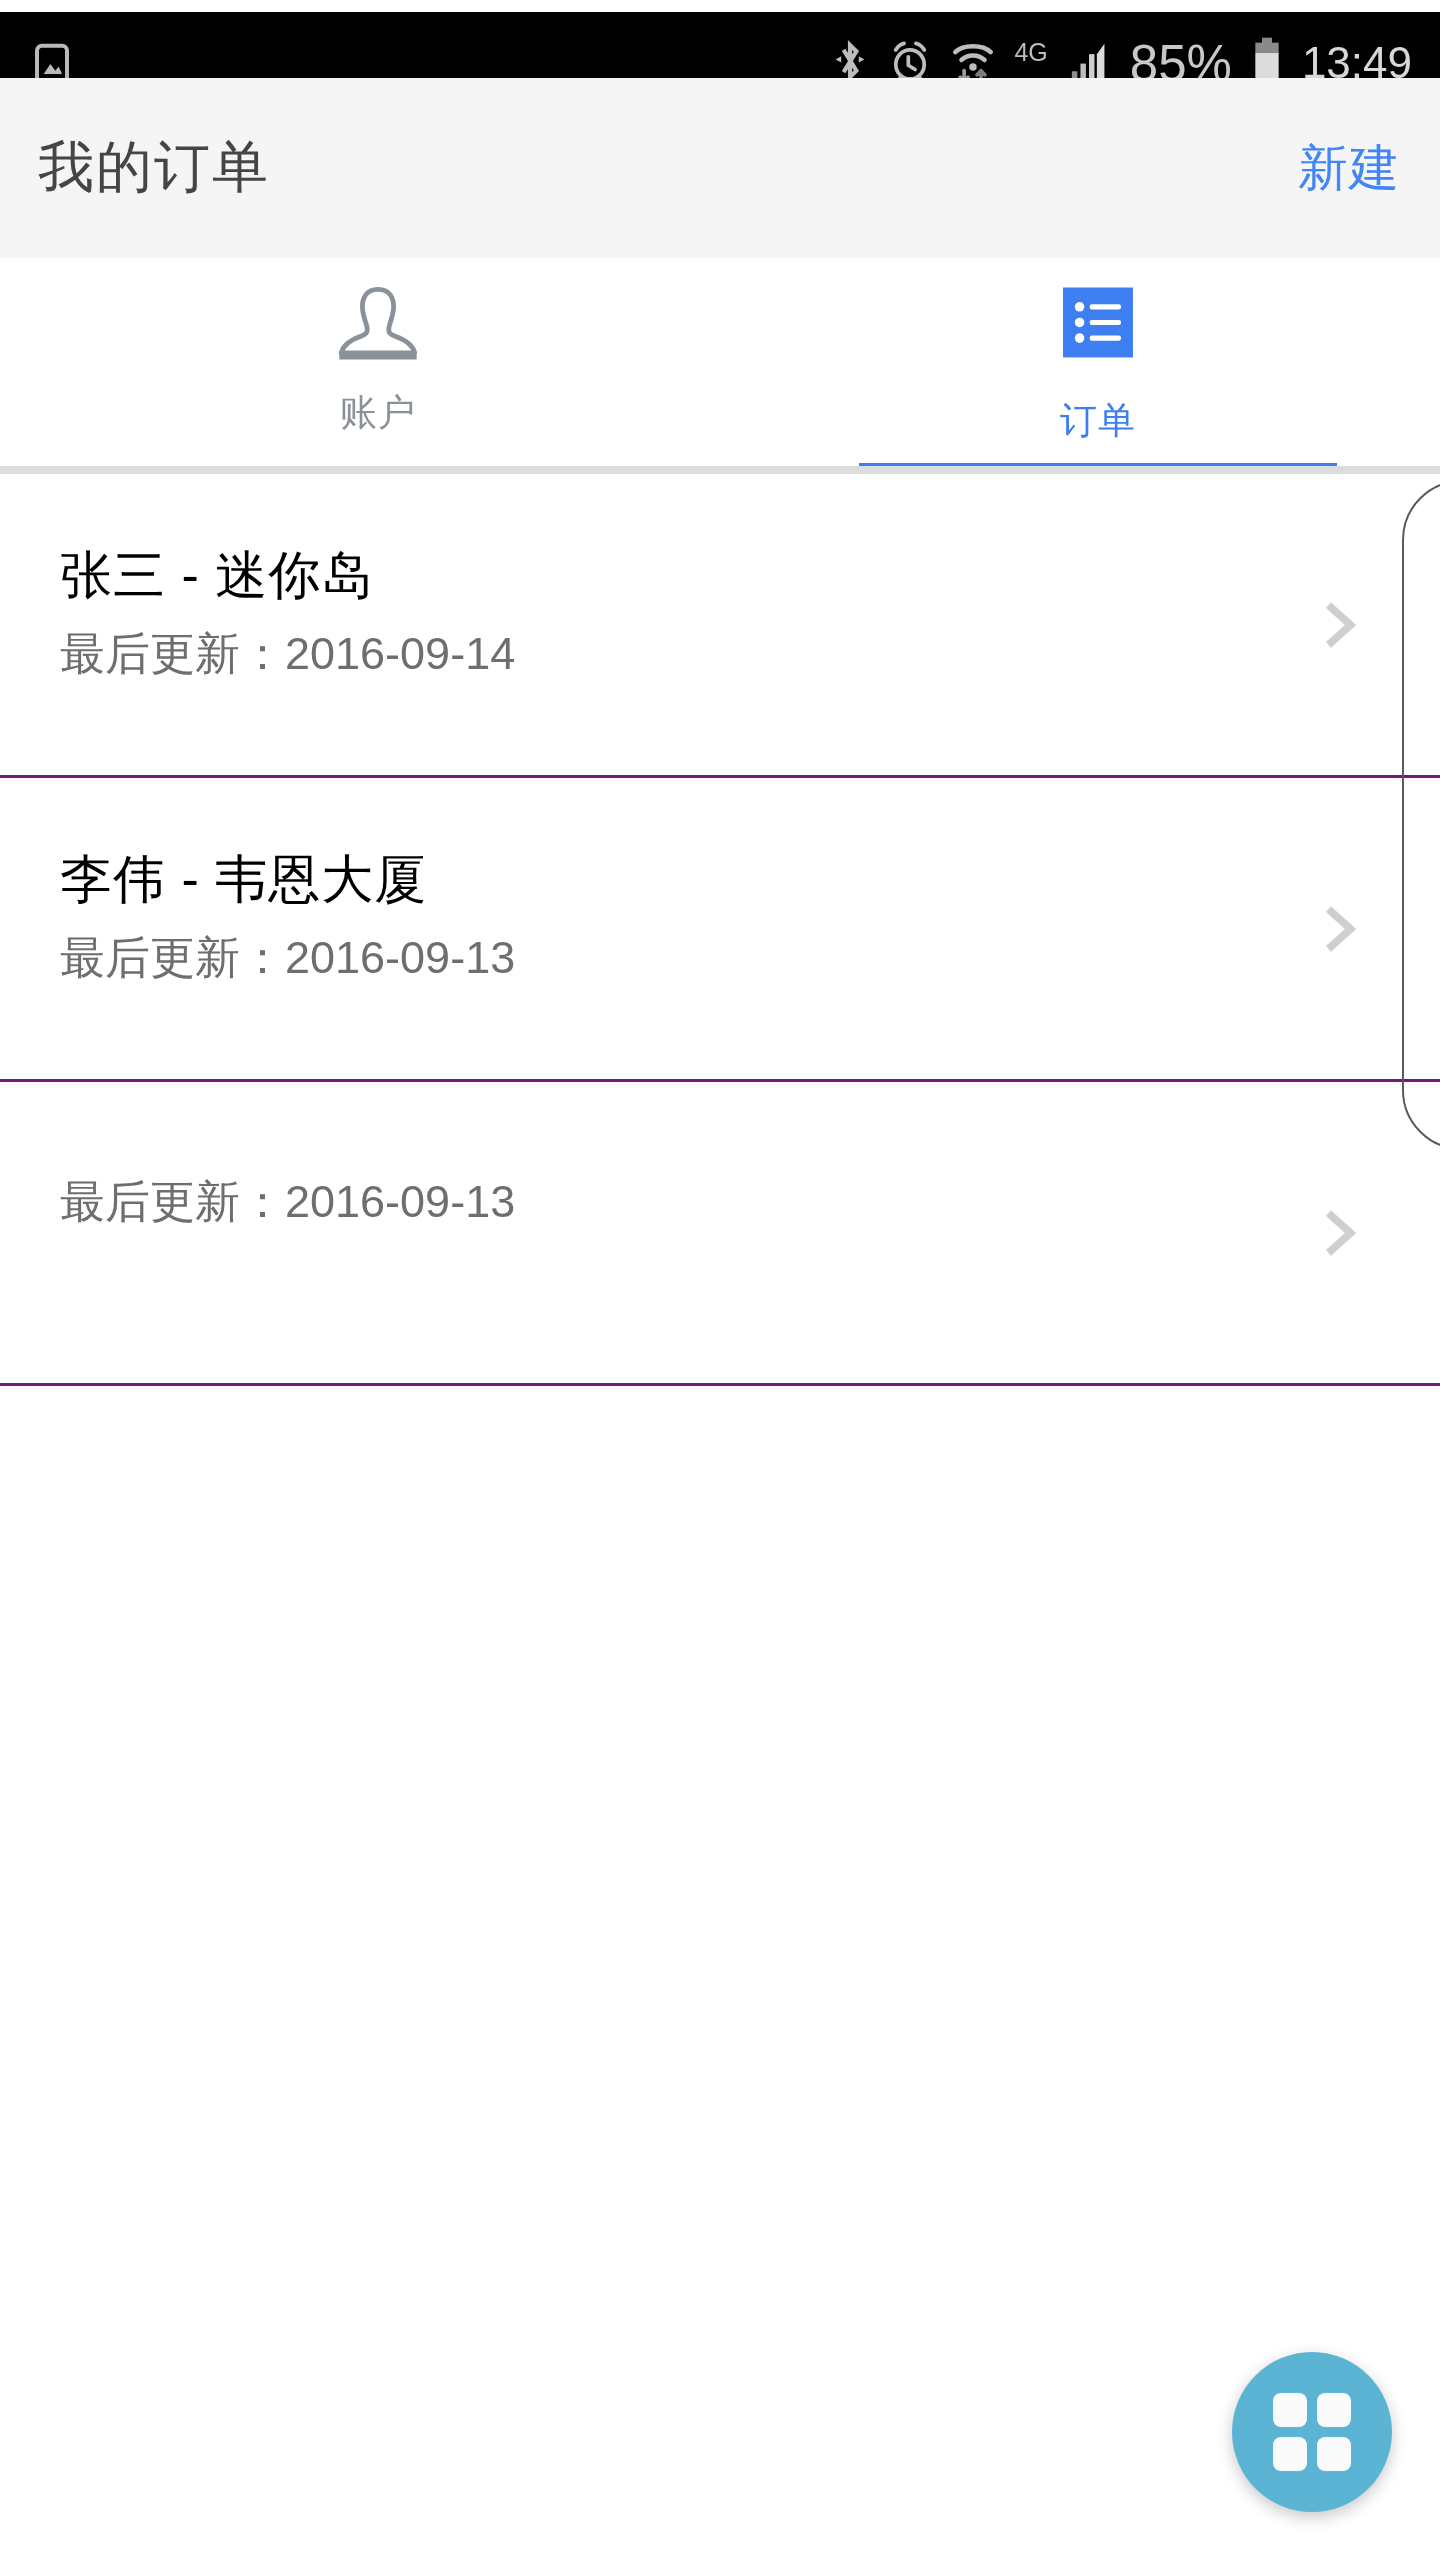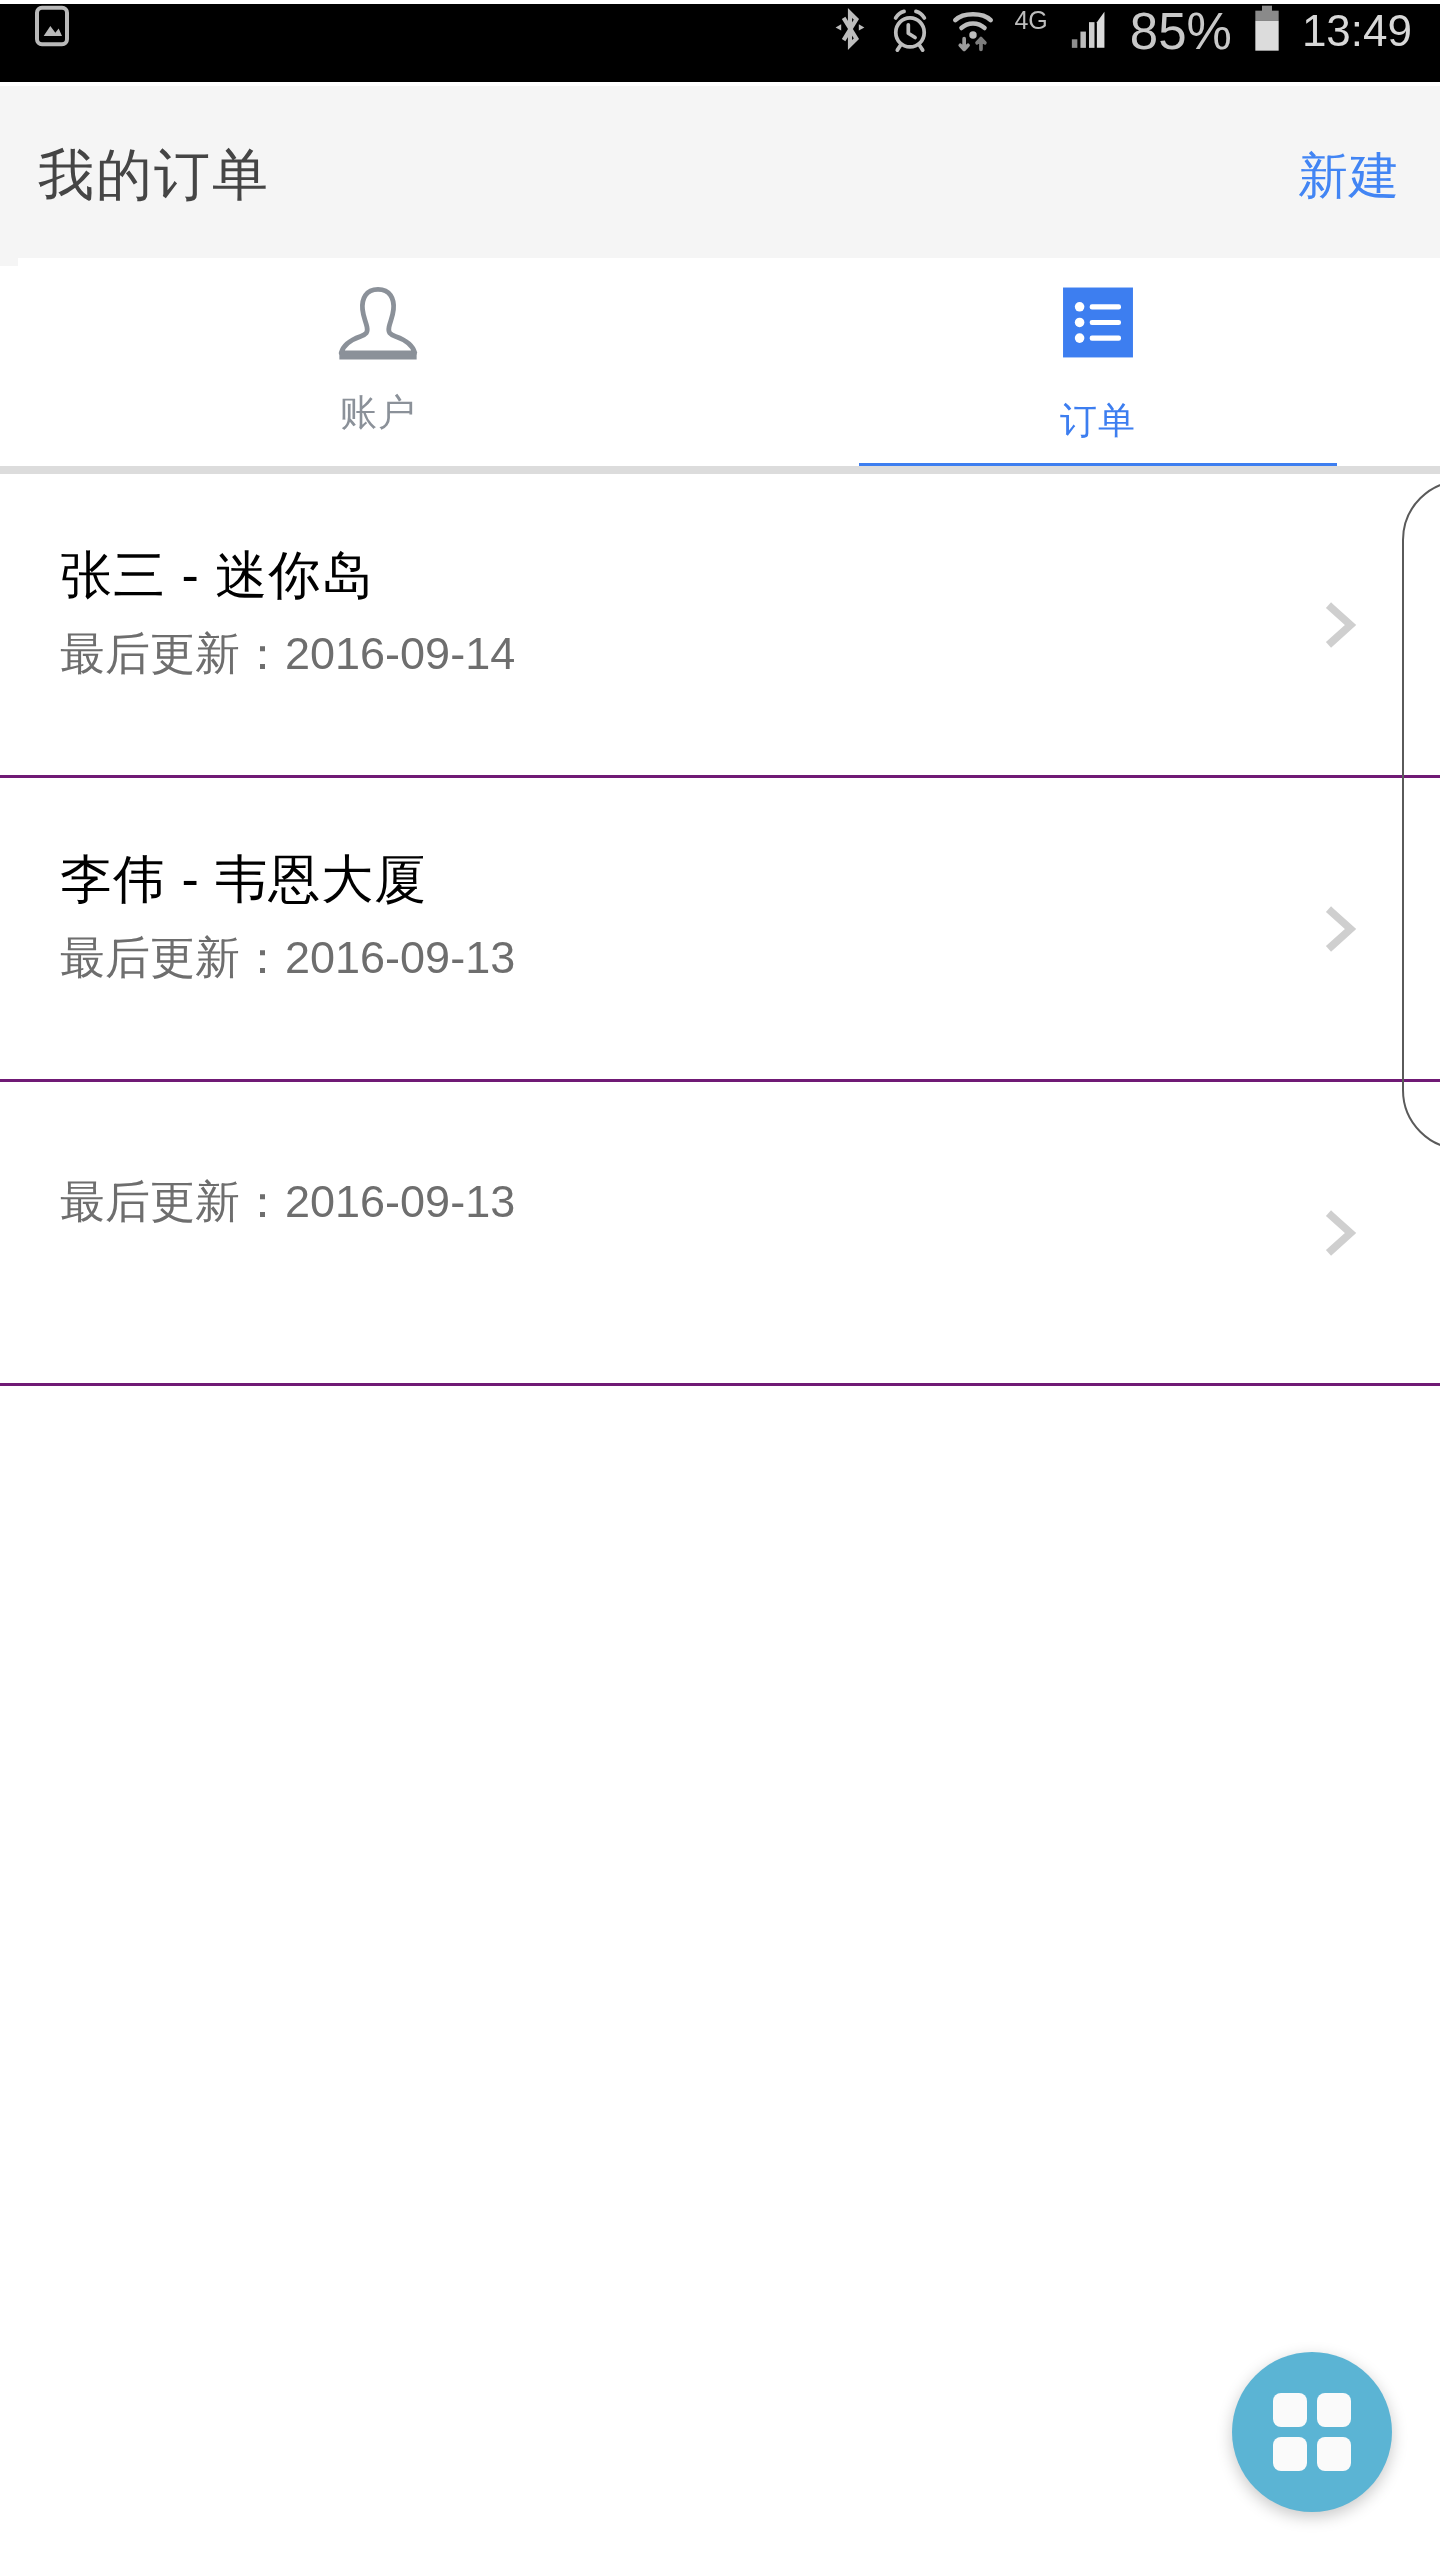--- a/index.html
+++ b/index.html
@@ -6,39 +6,39 @@
   html, body {
     width:1440px; height:2560px;
     background:#ffffff;
     font-family:"Liberation Sans","DejaVu Sans",sans-serif;
     overflow:hidden;
   }
   #app { position:relative; width:1440px; height:2560px; background:#ffffff; }
 
   
   .statusbar{
-    position:absolute; top:4px; left:0; width:1440px; height:78px;
-    background:#000000; display:flex; align-items:flex-start;
+    position:absolute; top:12px; left:0; width:1440px; height:78px;
+    background:#000000; display:flex; align-items:flex-end;
   }
   .sb-left{ display:flex; align-items:center; padding-left:32px; }
   .sb-right{
     margin-left:auto; display:flex; align-items:center;
     padding-right:28px; gap:18px;
   }
   .sb-ico{ display:block; }
   .sb-text{
     color:#c8c8c8; font-size:51px; letter-spacing:0px;
     line-height:1; font-family:"Liberation Sans",sans-serif;
   }
   .sb-time{ color:#d8d8d8; font-size:44px; line-height:1; }
   .sb-4g{ color:#bdbdbd; font-size:25px; line-height:1; position:relative; top:-11px; }
 
   
   .header{
-    position:absolute; top:86px; left:0; width:1440px; height:180px;
+    position:absolute; top:78px; left:0; width:1440px; height:180px;
     background:#f5f5f5; display:flex; align-items:center;
   }
   .header-title{
     padding-left:38px; font-size:56px; color:#454545; letter-spacing:2px;
   }
   .header-action{
     margin-left:auto; padding-right:40px; font-size:50px; color:#4285f4;
     letter-spacing:1px; cursor:pointer;
   }
 

